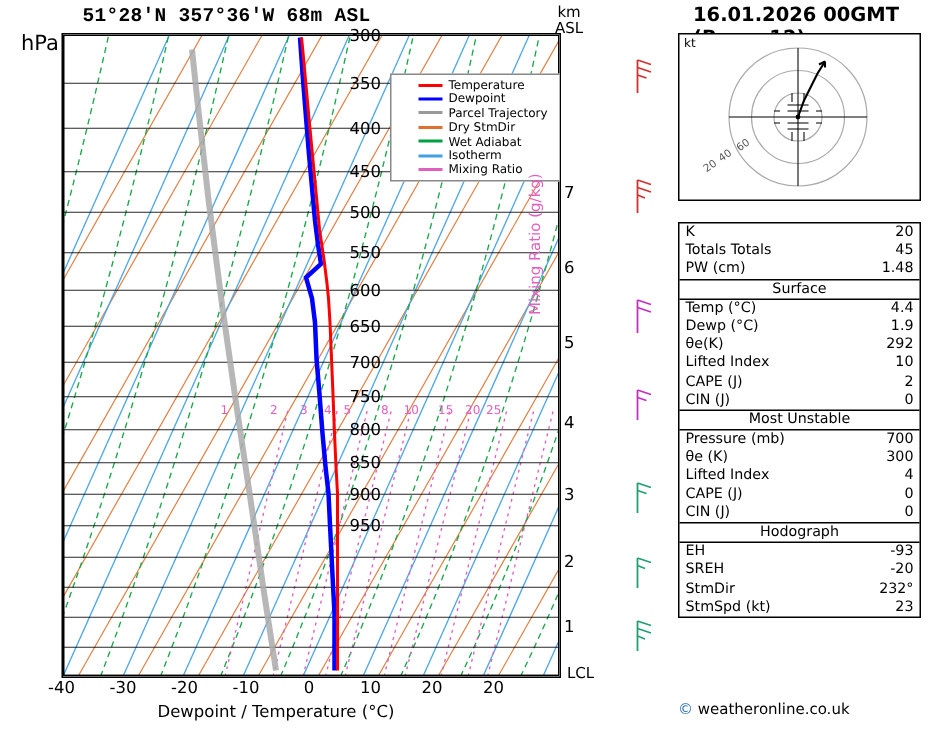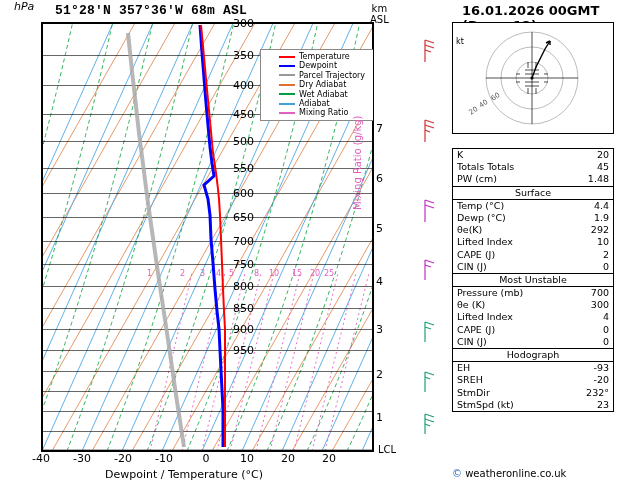--- a/index.html
+++ b/index.html
@@ -1,20 +1,20 @@
 <!DOCTYPE html>
 <html><head>
 <meta charset="utf-8">
 <style>
   html,body{margin:0;padding:0;}
   body{width:629px;height:486px;background:#ffffff;font-family:"DejaVu Sans",sans-serif;overflow:hidden;position:relative;}
   .root{position:absolute;left:0;top:0;width:629px;height:486px;}
 
   
-  .hdr-units{position:absolute;left:14px;top:0;font-size:11px;color:#000;font-style:italic;}
+  .hdr-units{position:absolute;left:14px;top:21px;font-size:14px;color:#000;}
   .hdr-title{position:absolute;left:55px;top:3px;font-size:13px;color:#000;font-weight:bold;letter-spacing:.2px;font-family:Liberation Mono, monospace;}
   .hdr-km{position:absolute;left:370px;top:3px;font-size:10px;color:#000;text-align:center;line-height:11px;}
   .hdr-date{position:absolute;left:418px;top:3px;font-size:13px;color:#000;font-weight:bold;margin-left:44px;}
 
   
   .skewt{position:absolute;left:41px;top:22px;width:331px;height:428px;border:1px solid #000;overflow:hidden;background:#fff;}
   .skewt svg{position:absolute;left:0;top:0;}
 
   
   .ylab{position:absolute;right:375px;font-size:11px;color:#000;text-align:right;width:30px;}
@@ -27,21 +27,21 @@
   .legend{position:absolute;left:218px;top:26px;width:125px;background:#fff;border:1px solid #888;padding:2px 18px;font-size:8px;line-height:9.4px;}
   .legend .row{display:flex;align-items:center;height:9.4px;}
   .legend .sw{width:16px;height:0;border-top-width:2px;border-top-style:solid;margin-right:4px;}
   .legend .tx{color:#000;font-size:8px;}
 
   
   .mixlab{position:absolute;left:352px;top:210px;font-size:10px;color:#e060c0;transform:rotate(-90deg);transform-origin:left top;white-space:nowrap;}
 
   
   .hodo{position:absolute;left:452px;top:22px;width:160px;height:110px;border:1px solid #000;background:#fff;}
-  .hodo .kt{position:absolute;left:3px;top:14px;font-size:8px;color:#000;}
+  .hodo .kt{position:absolute;left:3px;top:1px;font-size:8px;color:#000;}
 
   
   .stats{position:absolute;left:452px;top:148px;width:160px;border:1px solid #000;background:#fff;font-size:9.5px;color:#000;}
   .stats .r{display:flex;justify-content:space-between;padding:0 4px;line-height:12.2px;height:12.2px;}
   .stats .hd{text-align:center;display:block;line-height:12.2px;height:12.2px;border-top:1px solid #000;border-bottom:1px solid #000;}
   .stats .lbl{white-space:nowrap;}
   .stats .val{white-space:nowrap;}
 
   .credit{position:absolute;left:452px;top:468px;font-size:10px;color:#000;}
   .credit .at{color:#2a6ebb;}
@@ -182,29 +182,29 @@
       <div class="row">
           <span class="sw" style="border-top-color:#0000ff"></span>
           <span class="tx">Dewpoint</span>
         </div>
       <div class="row">
           <span class="sw" style="border-top-color:#999999"></span>
           <span class="tx">Parcel Trajectory</span>
         </div>
       <div class="row">
           <span class="sw" style="border-top-color:#e07030"></span>
-          <span class="tx">Dry Adiabat</span>
+          <span class="tx">Dry StmDir</span>
         </div>
       <div class="row">
           <span class="sw" style="border-top-color:#00a040"></span>
           <span class="tx">Wet Adiabat</span>
         </div>
       <div class="row">
           <span class="sw" style="border-top-color:#40a0e0"></span>
-          <span class="tx">Adiabat</span>
+          <span class="tx">Isotherm</span>
         </div>
       <div class="row">
           <span class="sw" style="border-top-color:#e060c0"></span>
           <span class="tx">Mixing Ratio</span>
         </div>
     </div>
   </div>
 
   <div class="mixlab">Mixing Ratio (g/kg)</div>
 

